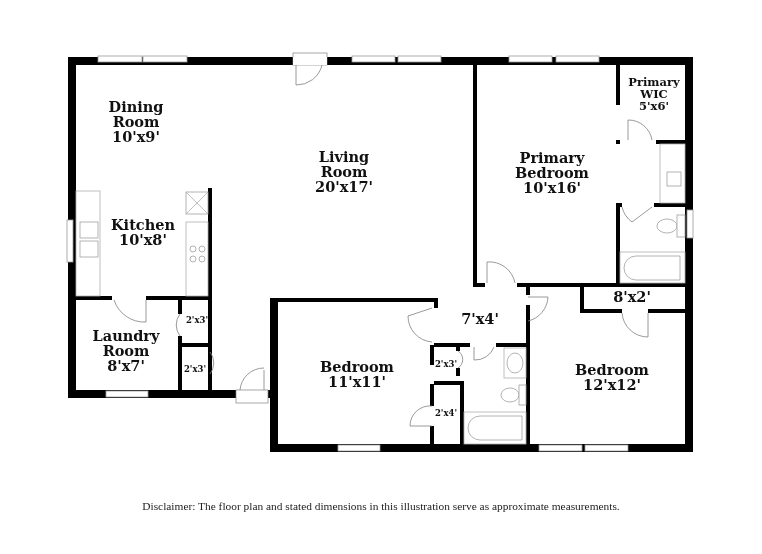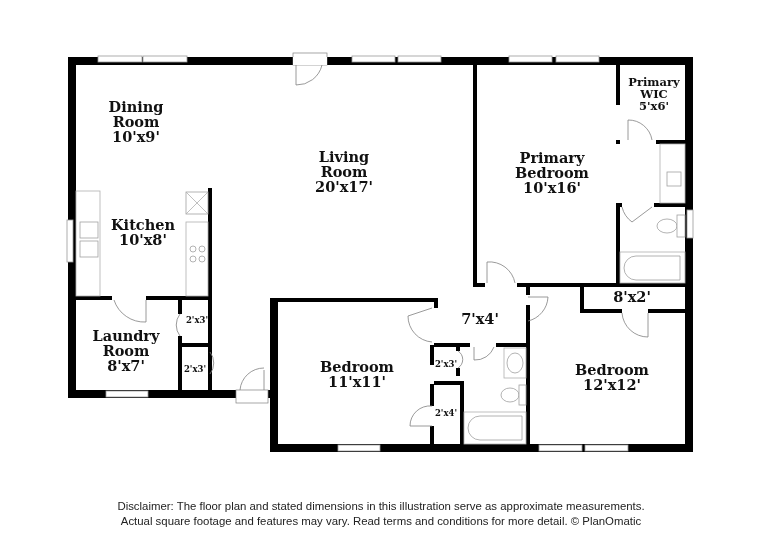--- a/index.html
+++ b/index.html
@@ -12,21 +12,21 @@
     .jamb { fill: #ffffff; stroke: #808080; stroke-width: 0.7; }
     .fixture { fill: #ffffff; stroke: #a0a0a0; stroke-width: 0.8; }
     .counter { fill: none; stroke: #b0b0b0; stroke-width: 0.8; }
     .room-label { font-family: "DejaVu Serif", "Liberation Serif", serif; font-weight: bold; fill: #111111; text-anchor: middle; }
     .lg { font-size: 14.5px; }
     .sm { font-size: 11.5px; }
     .xs { font-size: 8.5px; }
     #disclaimer {
       position: absolute; left: 0; top: 499px; width: 762px;
       text-align: center;
-      font-family: Liberation Sans, sans-serif;
+      font-family: Liberation Serif, serif;
       font-size: 11.4px; color: #222222; line-height: 15px;
     }
   </style>
 </head>
 <body>
 
 <svg id="plan" width="762" height="554" viewBox="0 0 762 554">
 
   <g>
 
@@ -281,14 +281,13 @@
     </g>
     <g>
       <text class="room-label lg" x="612" y="375">Bedroom</text>
       <text class="room-label lg" x="612" y="390">12'x12'</text>
     </g>
   </g>
 </svg>
 
 <div id="disclaimer">
   <div>Disclaimer: The floor plan and stated dimensions in this illustration serve as approximate measurements.</div>
-  <div>Actual square footage and features may vary. Read terms and conditions for more detail. © PlanOmatic</div>
 </div>
 
 </body></html>

